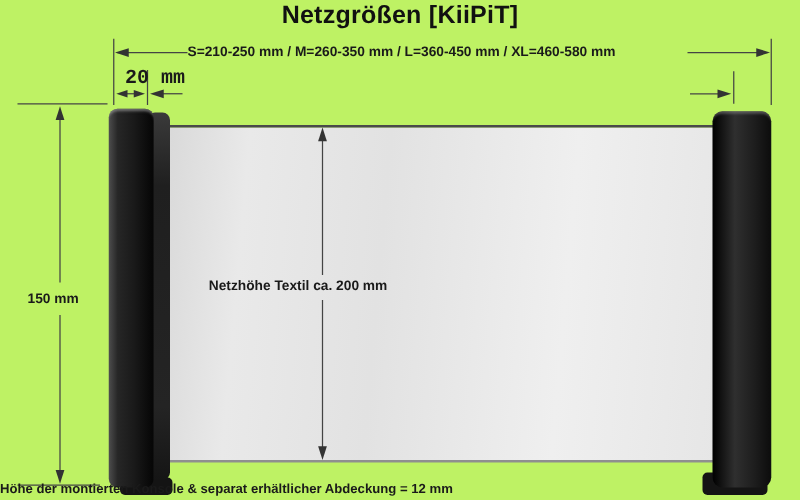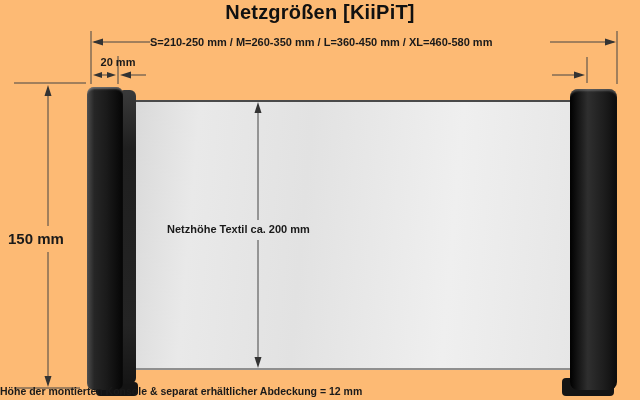--- a/index.html
+++ b/index.html
@@ -1,17 +1,17 @@
 <!DOCTYPE html>
 <html><head>
 <meta charset="utf-8">
 <style>
   html,body{margin:0;padding:0;background:#fff;}
   .canvas{
-    position:relative;width:640px;height:400px;background:#fdba74;overflow:hidden;
+    position:relative;width:640px;height:400px;background:#bef264;overflow:hidden;
     font-family:"Liberation Sans", sans-serif;color:#111;
   }
   .title{
     position:absolute;top:1px;left:0;width:640px;text-align:center;
     font-size:20px;font-weight:700;letter-spacing:.2px;
   }
   
   .net{
     position:absolute;left:125px;top:100px;width:448px;height:266px;
     background:linear-gradient(95deg,#d7d7d7 0%,#e9e9e9 16%,#e2e2e2 40%,#efefef 72%,#e6e6e6 100%);
@@ -39,23 +39,23 @@
   .foot-left{left:96px;top:382px;width:42px;height:14px;}
   .foot-right{left:562px;top:378px;width:52px;height:18px;}
   
   .dims{position:absolute;left:0;top:0;z-index:5;}
   
   .dimlabel{
     position:absolute;font-size:11px;font-weight:700;color:#1a1a1a;
     white-space:nowrap;text-align:left;z-index:6;line-height:14px;
   }
   .lbl-outer{left:150px;top:35px;width:400px;}
-  .lbl-console{left:88px;top:55px;width:60px;text-align:center;font-size:11px;}
+  .lbl-console{left:88px;top:55px;width:60px;text-align:right;font-size:16px;font-family:Liberation Mono, monospace;}
   .lbl-inner{left:148px;top:68px;width:400px;}
-  .lbl-height{left:8px;top:232px;width:72px;font-size:15px;}
+  .lbl-height{left:22px;top:232px;width:72px;font-size:11px;}
   .lbl-net{left:167px;top:222px;width:200px;font-size:11px;}
   .lbl-footer{left:0px;top:384px;width:690px;font-size:10.5px;}
 </style>
 </head>
 <body>
 
 <div class="canvas">
 
   <div class="title">Netzgrößen [KiiPiT]</div>
 

